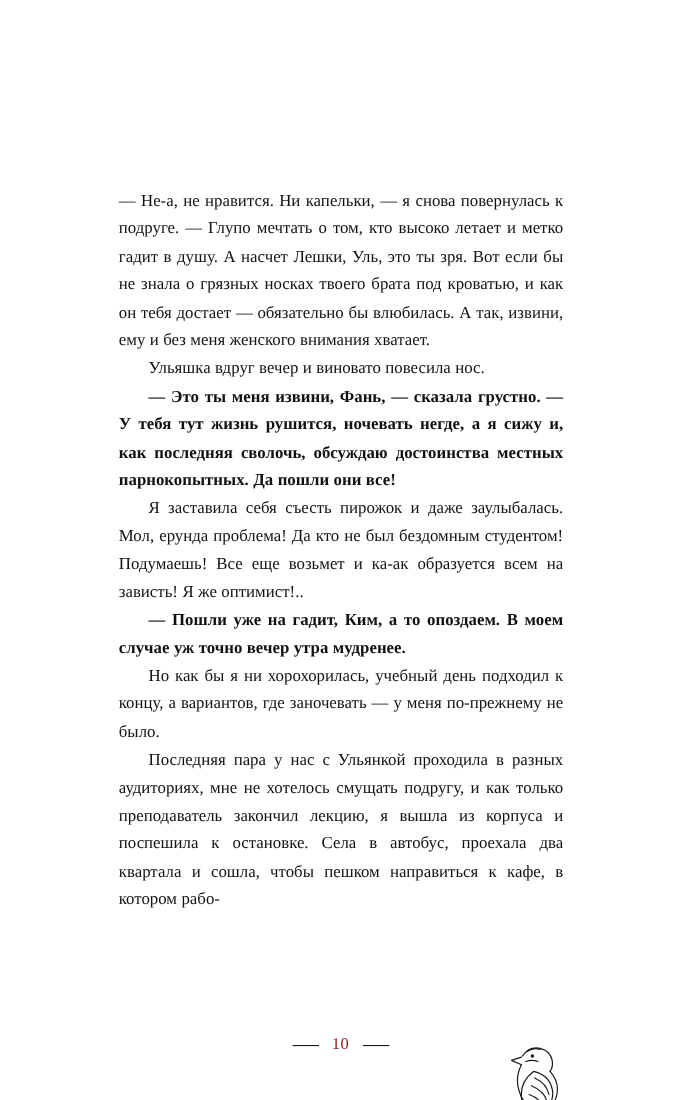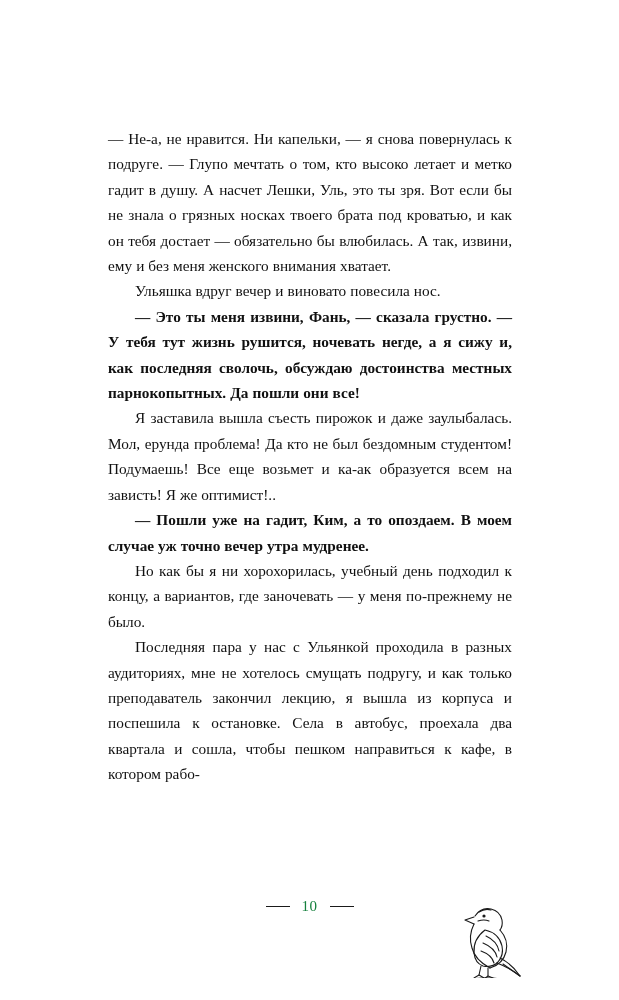--- a/index.html
+++ b/index.html
@@ -13,20 +13,21 @@
     overflow: hidden;
     font-family: "Liberation Serif", serif;
     color: #111111;
   }
   .page {
     position: relative;
     width: 619px;
     height: 736px;
     background: #ffffff;
     box-sizing: border-box;
+    margin-top: 44px;
   }
   .text-block {
     position: absolute;
     left: 108px;
     top: 126px;
     width: 404px;
   }
   .para {
     margin: 0;
     font-size: 15.3px;
@@ -55,21 +56,21 @@
   }
   .footer .rule {
     display: inline-block;
     width: 24px;
     height: 1.4px;
     background: #1a1a1a;
   }
   .page-number {
     font-size: 15px;
     letter-spacing: 0.5px;
-    color: #15803d;
+    color: #7f1d1d;
     text-align: right;
   }
   .ornament {
     position: absolute;
     right: 88px;
     top: 900px;
     width: 90px;
     height: 78px;
   }
   .ornament svg {
@@ -80,21 +81,21 @@
 </style>
 </head>
 <body>
 
 <div class="page">
 
   <div class="text-block">
     <p class="para">— Не-а, не нравится. Ни капельки, — я снова повернулась к подруге. — Глупо мечтать о том, кто высоко летает и метко гадит в душу. А насчет Лешки, Уль, это ты зря. Вот если бы не знала о грязных носках твоего брата под кроватью, и как он тебя достает — обязательно бы влюбилась. А так, извини, ему и без меня женского внимания хватает.</p>
     <p class="para">Ульяшка вдруг вечер и виновато повесила нос.</p>
     <p class="para dash-start">— Это ты меня извини, Фань, — сказала грустно. — У тебя тут жизнь рушится, ночевать негде, а я сижу и, как последняя сволочь, обсуждаю достоинства местных парнокопытных. Да пошли они все!</p>
-    <p class="para">Я заставила вышла съесть пирожок и даже заулыбалась. Мол, ерунда проблема! Да кто не был бездомным студентом! Подумаешь! Все еще возьмет и ка-ак образуется всем на зависть! Я же оптимист!..</p>
+    <p class="para">Я заставила себя съесть пирожок и даже заулыбалась. Мол, ерунда проблема! Да кто не был бездомным студентом! Подумаешь! Все еще возьмет и ка-ак образуется всем на зависть! Я же оптимист!..</p>
     <p class="para dash-start">— Пошли уже на гадит, Ким, а то опоздаем. В моем случае уж точно вечер утра мудренее.</p>
     <p class="para">Но как бы я ни хорохорилась, учебный день подходил к концу, а вариантов, где заночевать — у меня по-прежнему не было.</p>
     <p class="para">Последняя пара у нас с Ульянкой проходила в разных аудиториях, мне не хотелось смущать подругу, и как только преподаватель закончил лекцию, я вышла из корпуса и поспешила к остановке. Села в автобус, проехала два квартала и сошла, чтобы пешком направиться к кафе, в котором рабо-</p>
   </div>
 
   <div class="footer">
     <span class="rule"></span>
     <span class="page-number">10</span>
     <span class="rule"></span>
   </div>

